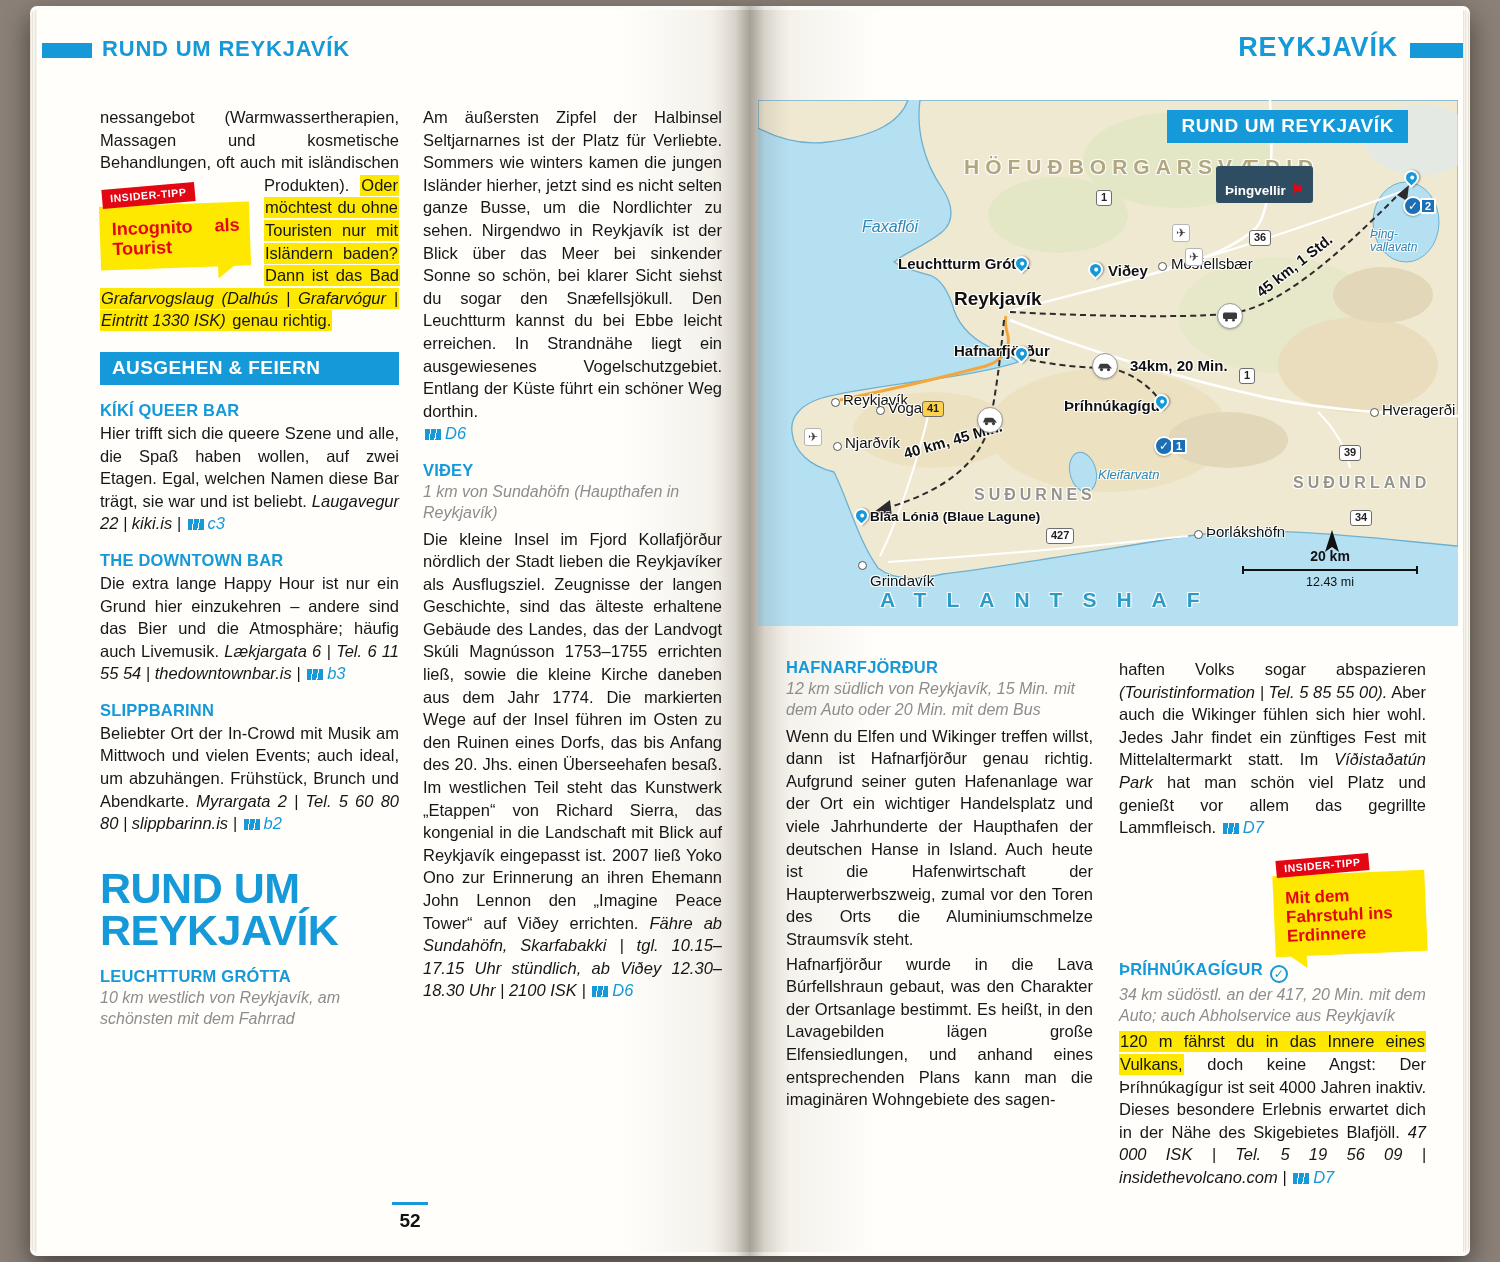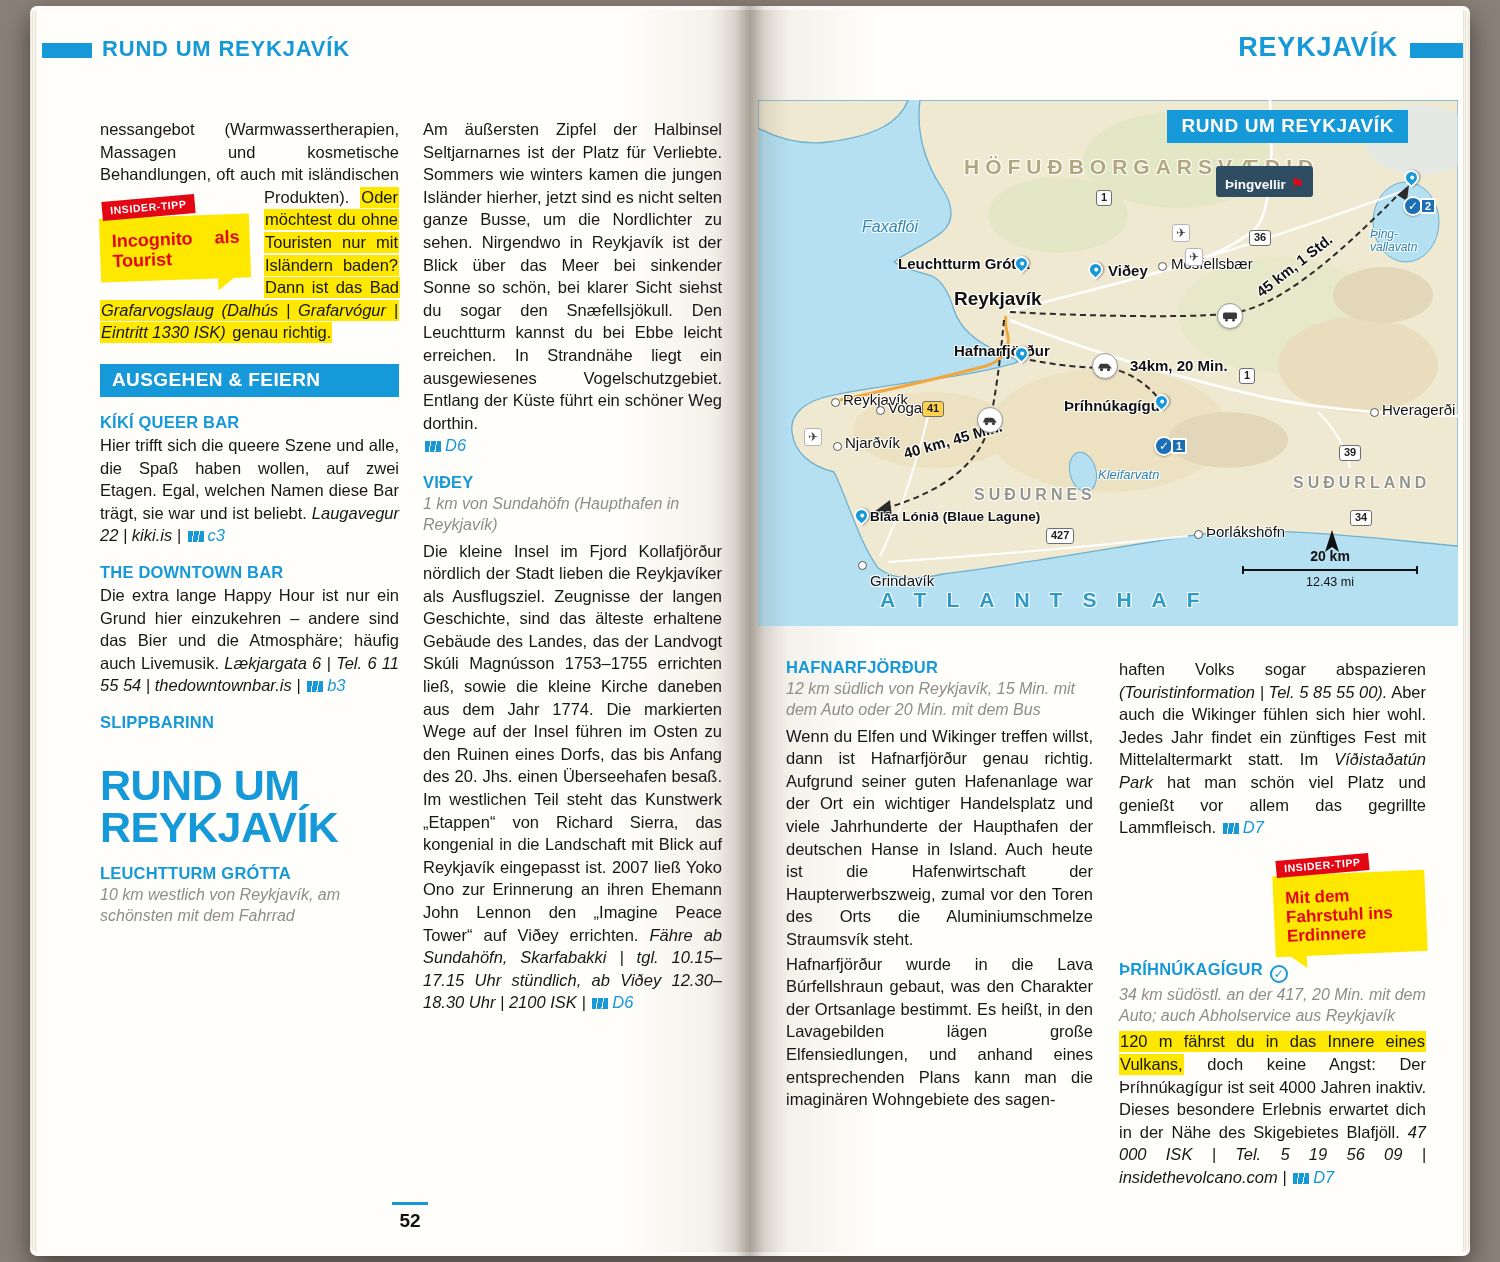--- a/index.html
+++ b/index.html
@@ -29,21 +29,21 @@
   .page-right .ph-text{ right:66px; top:22px; font-size:27px; }
 
   .footer { position:absolute; bottom:20px; text-align:center; }
   .page-left  .footer { left:64px; width:620px; }
   .page-right .footer { left:0; width:648px; }
   .fline { display:block; width:36px; height:3px; background:#1699d8; margin:0 auto 5px; }
   .fnum  { font-weight:bold; font-size:19px; color:#111; }
 
   
   .cols { position:absolute; display:flex; }
-  .cols-left  { left:64px; top:108px;  width:622px; gap:24px; }
+  .cols-left  { left:64px; top:96px;  width:622px; gap:24px; }
   .cols-right { left:36px; top:648px; width:640px; gap:26px; }
   .col { width:299px; }
   .cols-right .col { width:307px; }
   .body { font-size:16.5px; line-height:1.37; color:#161616; }
   .jtext { text-align:justify; }
   p.body { margin:0 0 2px; }
   .etitle { color:#1699d8; font-size:16.5px; font-weight:bold; letter-spacing:.2px; margin:16px 0 2px; }
   .intro { color:#8d8d8d; font-style:italic; font-size:16px; line-height:1.3; margin:0 0 4px; }
   .addr { font-style:italic; }
   .mref { color:#1699d8; font-style:italic; }
@@ -102,21 +102,21 @@
          display:flex; align-items:center; justify-content:center; z-index:5; box-shadow:0 1px 2px rgba(0,0,0,.2); }
   .plane { position:absolute; width:18px; height:18px; background:#fff; border:1px solid #b5b5b5; border-radius:3px;
            display:flex; align-items:center; justify-content:center; font-size:12px; color:#3d3d3d; z-index:4; }
   .chk { position:absolute; display:flex; align-items:center; z-index:6; }
   .chk-c { width:20px; height:20px; border-radius:50%; background:#1c6fb4; border:2px solid #fff; color:#fff;
            font-size:12px; font-weight:bold; display:flex; align-items:center; justify-content:center;
            box-shadow:0 1px 2px rgba(0,0,0,.3); }
   .chk-n { min-width:16px; height:16px; background:#1c6fb4; border:2px solid #fff; border-radius:2px; color:#fff;
            font-size:11px; font-weight:bold; display:flex; align-items:center; justify-content:center; margin-left:-3px; }
   .place-badge { position:absolute; background:#2e4d62; color:#fff; font-weight:bold; font-size:13.5px;
-                 padding:9px 9px 4px; border-radius:3px; z-index:5; display:flex; align-items:center; }
+                 padding:15px 9px 4px; border-radius:3px; z-index:5; display:flex; align-items:center; }
   .flag { color:#e30613; font-size:15px; margin-left:5px; font-style:normal; }
   .scale { position:absolute; left:484px; top:448px; width:176px; text-align:center; z-index:4; }
   .scale-km { font-weight:bold; font-size:14px; color:#111; }
   .scalebar { height:8px; margin:2px 0 1px; border-left:2px solid #111; border-right:2px solid #111;
               background:linear-gradient(#111,#111) center/100% 2px no-repeat; }
   .scale-mi { font-size:12.5px; color:#111; }
   .north { position:absolute; left:566px; top:430px; z-index:4; }
 </style>
 </head>
 <body>
@@ -134,20 +134,21 @@
 
         <div class="section-bar">AUSGEHEN &amp; FEIERN</div>
 
         <h4 class="etitle">KÍKÍ QUEER BAR</h4>
         <p class="body jtext"><span>Hier trifft sich die queere Szene und alle, die Spaß haben wollen, auf zwei Etagen. Egal, welchen Namen diese Bar trägt, sie war und ist beliebt. </span><i class="addr">Laugavegur 22 | kiki.is | </i><span class="micon"></span><span class="mref">c3</span></p>
 
         <h4 class="etitle">THE DOWNTOWN BAR</h4>
         <p class="body jtext"><span>Die extra lange Happy Hour ist nur ein Grund hier einzukehren – andere sind das Bier und die Atmosphäre; häufig auch Livemusik. </span><i class="addr">Lækjargata 6 | Tel. 6 11 55 54 | thedowntownbar.is | </i><span class="micon"></span><span class="mref">b3</span></p>
 
         <h4 class="etitle">SLIPPBARINN</h4>
+        <p class="body jtext"><span>Beliebter Ort der In-Crowd mit Musik am Mittwoch und vielen Events; auch ideal, um abzuhängen. Frühstück, Brunch und Abendkarte. </span><i class="addr">Myrargata 2 | Tel. 5 60 80 80 | slippbarinn.is | </i><span class="micon"></span><span class="mref">b2</span></p>
 
         <h1 class="big-title"><span>RUND UM</span><br><span>REYKJAVÍK</span></h1>
 
         <h4 class="etitle">LEUCHTTURM GRÓTTA</h4>
         <p class="intro">10 km westlich von Reykjavík, am schönsten mit dem Fahrrad</p>
       </div>
 
       <div class="col">
         <p class="body jtext"><span>Am äußersten Zipfel der Halbinsel Seltjarnarnes ist der Platz für Verliebte. Sommers wie winters kamen die jungen Isländer hierher, jetzt sind es nicht selten ganze Busse, um die Nordlichter zu sehen. Nirgendwo in Reykjavík ist der Blick über das Meer bei sinkender Sonne so schön, bei klarer Sicht siehst du sogar den Snæfellsjökull. Den Leuchtturm kannst du bei Ebbe leicht erreichen. In Strandnähe liegt ein ausgewiesenes Vogelschutzgebiet. Entlang der Küste führt ein schöner Weg dorthin.</span><br><span class="refline"><span class="micon"></span><span class="mref">D6</span></span></p>
 

